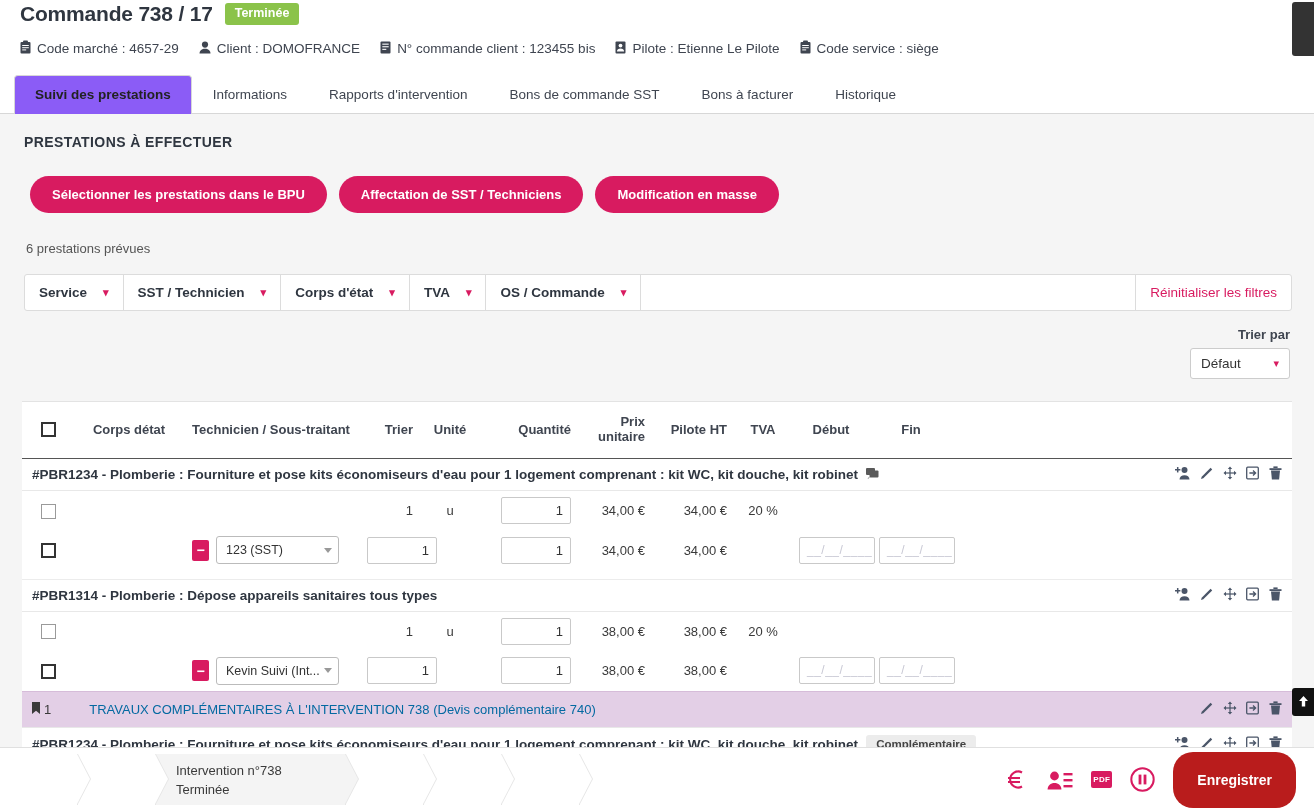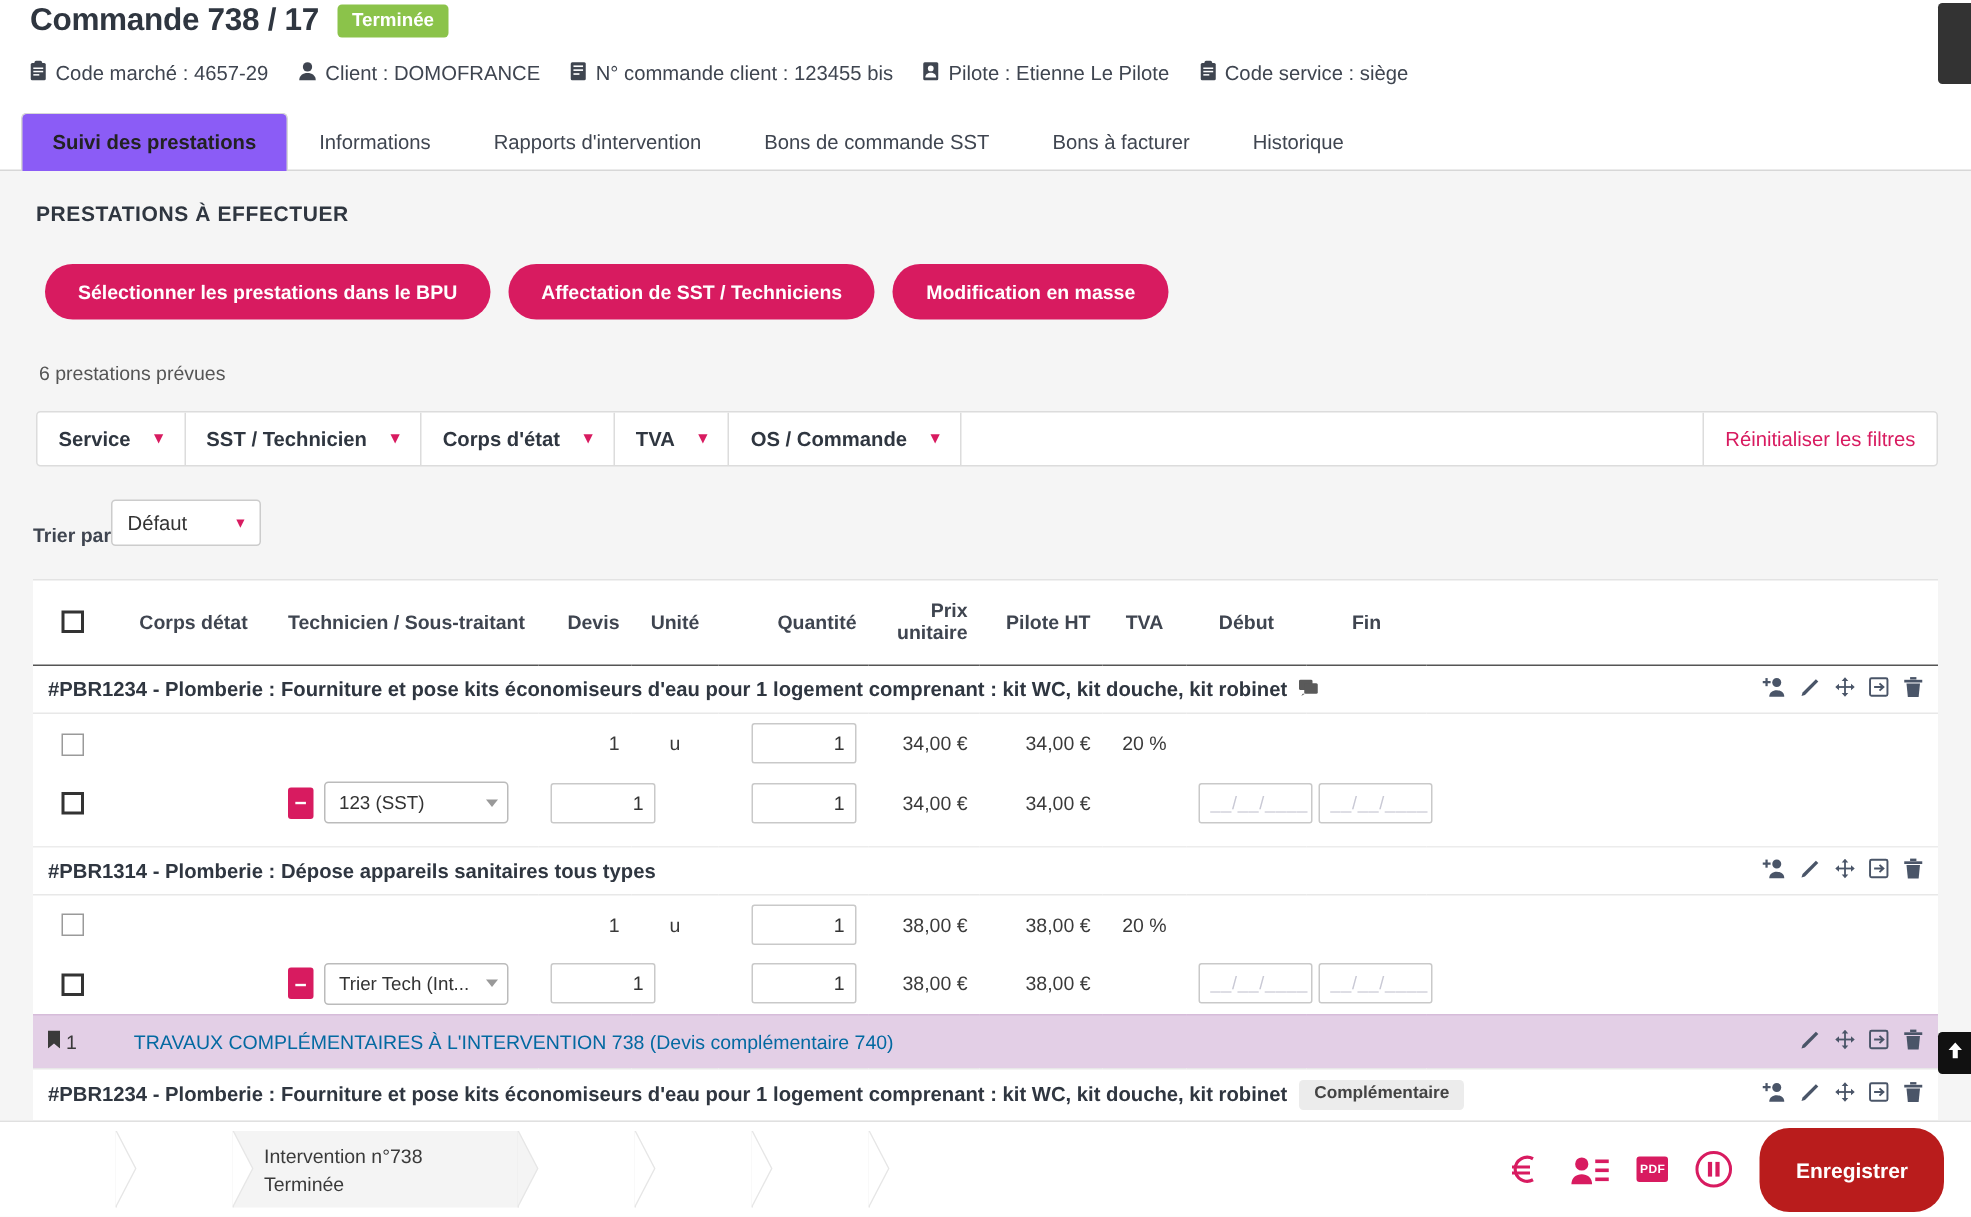--- a/index.html
+++ b/index.html
@@ -70,21 +70,21 @@
     padding: 10px 14px; font-size: 13.5px; color: #2f3640; font-weight: bold;
     border-right: 1px solid #dcdcdc; cursor: pointer; white-space: nowrap;
   }
   .filter-cell .chev { color: #d81b60; font-size: 11px; line-height: 1; }
   .filter-spacer { flex: 1; border-right: 1px solid #dcdcdc; }
   .reset-link {
     display: flex; align-items: center; padding: 10px 14px;
     color: #d81b60; font-size: 13.5px; cursor: pointer; white-space: nowrap;
   }
   .sort-wrap {
-    display: flex; align-items: flex-end;
+    display: flex; flex-direction: column; align-items: flex-end;
     margin-top: 16px; padding-right: 2px;
   }
   .sort-label { font-size: 13px; font-weight: bold; color: #3f4550; }
   .sort-select {
     margin-top: 6px; width: 100px; background: #fff; border: 1px solid #ccc;
     border-radius: 3px; padding: 7px 10px; font-size: 13.5px; color: #333;
     display: flex; align-items: center; justify-content: space-between;
     cursor: pointer;
   }
   .sort-select .chev { color: #d81b60; font-size: 11px; }
@@ -348,21 +348,21 @@
 
     <div class="table-card">
       <table class="ptable">
         <thead>
           <tr>
             <th class="c-check">
               <span class="chk"></span>
             </th>
             <th class="c-corps">Corps détat</th>
             <th class="c-tech">Technicien / Sous-traitant</th>
-            <th class="c-ratio">Devis</th>
+            <th class="c-ratio">Trier</th>
             <th class="c-unite">Unité</th>
             <th class="c-qte">Quantité</th>
             <th class="c-pu">Prix unitaire</th>
             <th class="c-mht">Pilote HT</th>
             <th class="c-tva">TVA</th>
             <th class="c-deb">Début</th>
             <th class="c-fin">Fin</th>
             <th class="c-act"></th>
           </tr>
         </thead>
@@ -497,21 +497,21 @@
             <td class="c-fin"></td>
             <td class="c-act"></td>
           </tr>
           <tr>
             <td class="c-check"><span class="chk"></span></td>
             <td class="c-corps"></td>
             <td class="c-tech">
               <span class="tech-cell">
                 <span class="minus-btn">−</span>
                 <span class="sel">
-                  <span>Trier Tech (Int...</span>
+                  <span>Kevin Suivi (Int...</span>
                   <span class="caret"></span>
                 </span>
               </span>
             </td>
             <td class="c-ratio"><span class="inp inp-ratio">1</span></td>
             <td class="c-unite"></td>
             <td class="c-qte"><span class="inp inp-qte">1</span></td>
             <td class="c-pu">38,00 €</td>
             <td class="c-mht">38,00 €</td>
             <td class="c-tva"></td>

